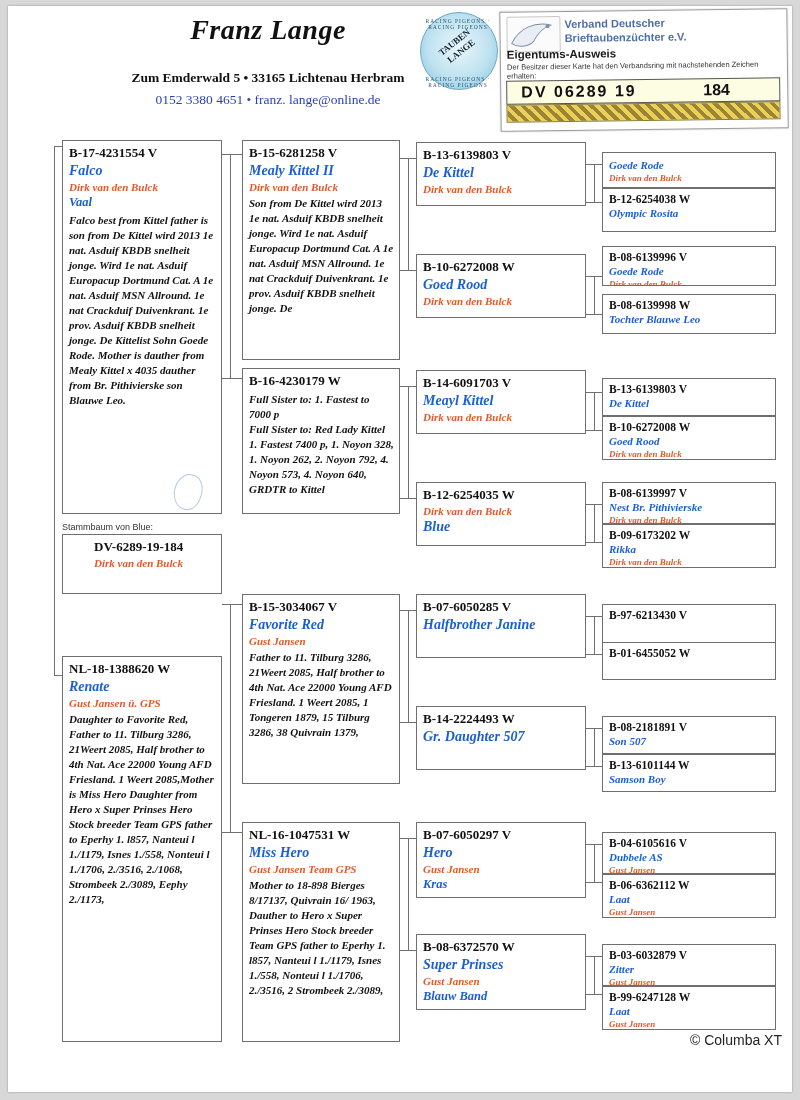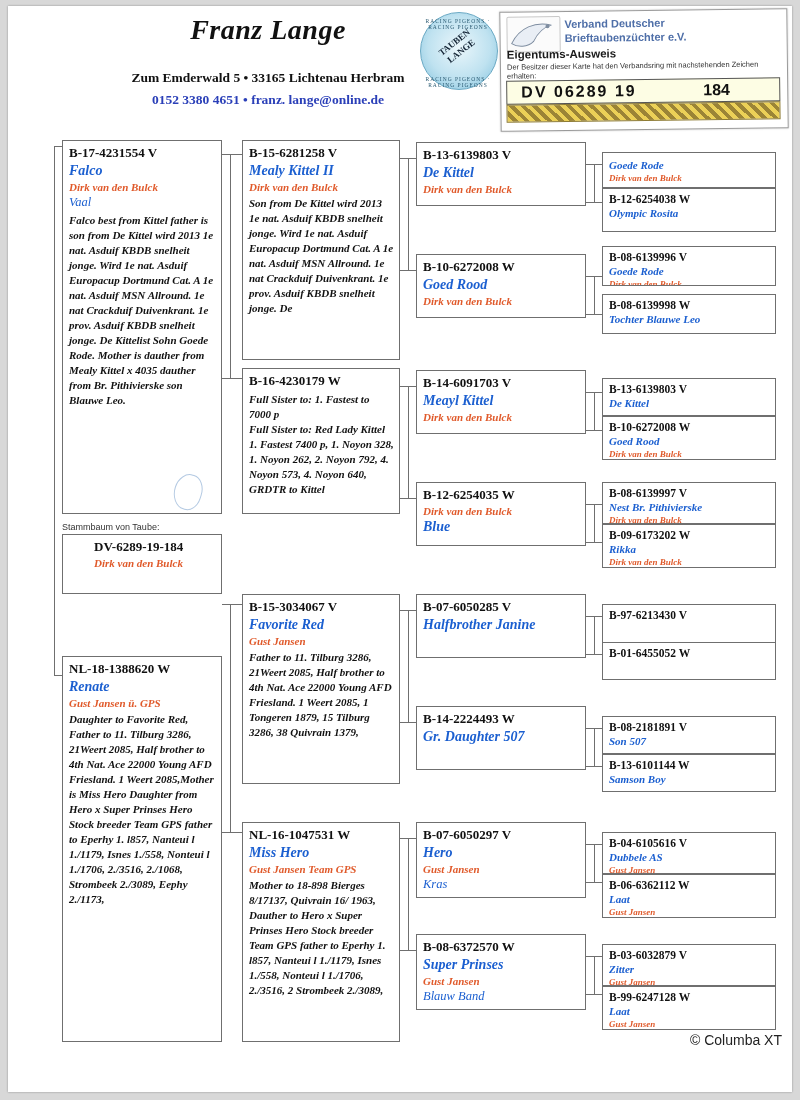--- a/index.html
+++ b/index.html
@@ -21,21 +21,21 @@
   #hdr .name{
     font-family:"Liberation Serif",serif;
     font-size:28px;font-weight:bold;font-style:italic;color:#111;
     letter-spacing:.5px;
   }
   #hdr .addr{
     font-size:13.5px;font-weight:bold;color:#111;margin-top:24px;
     font-family:"Liberation Serif",serif;
   }
   #hdr .contact{
-    font-size:13.5px;font-weight:bold;color:#2a3fb8;margin-top:6px;
+    font-size:13.5px;font-weight:normal;color:#2a3fb8;margin-top:6px;
   }
 
   
   #badge{left:412px;top:6px;width:76px;height:76px;}
   .badge-ring{
     position:absolute;left:0;top:0;width:76px;height:76px;border-radius:50%;
     background:radial-gradient(circle at 50% 45%, #eaf6fb 0%, #bfe2f0 55%, #7fc0dc 100%);
     border:1px solid #6aa9c4;
   }
   .badge-txt{
@@ -83,21 +83,21 @@
     box-sizing:border-box;
     padding:4px 5px 3px 6px;
     overflow:hidden;
   }
   .ring{font-family:"Liberation Serif",serif;font-weight:bold;font-size:13px;color:#111;white-space:nowrap;}
   .ring.sm{font-size:11.5px;}
   .nm{font-family:"Liberation Serif",serif;font-weight:bold;font-style:italic;font-size:14px;color:#1b5fd0;margin-top:2px;}
   .nm.sm{font-size:11px;}
   .br{font-family:"Liberation Serif",serif;font-weight:bold;font-style:italic;font-size:11px;color:#e05a2b;margin-top:2px;}
   .br.sm{font-size:9px;}
-  .nm2{font-family:"Liberation Serif",serif;font-weight:normal;font-style:italic;font-size:12.5px;color:#1b5fd0;margin-top:2px;}
+  .nm2{font-family:"Liberation Serif",serif;font-weight:bold;font-style:italic;font-size:12.5px;color:#1b5fd0;margin-top:2px;}
   .desc{
     font-family:"Liberation Serif",serif;font-style:italic;font-weight:bold;
     font-size:11px;color:#111;line-height:15px;margin-top:3px;
   }
 
   
   .ln{position:absolute;background:#6f6f6f;}
   .lnv{width:1px;}
   .lnh{height:1px;}
 
@@ -197,21 +197,21 @@
   <div class="ln lnh abs" style="left:578px;top:760px;width:16px;"></div>
 
   <div class="ln lnv abs" style="left:586px;top:838px;width:1px;height:38px;"></div>
   <div class="ln lnh abs" style="left:578px;top:838px;width:16px;"></div>
   <div class="ln lnh abs" style="left:578px;top:876px;width:16px;"></div>
 
   <div class="ln lnv abs" style="left:586px;top:950px;width:1px;height:38px;"></div>
   <div class="ln lnh abs" style="left:578px;top:950px;width:16px;"></div>
   <div class="ln lnh abs" style="left:578px;top:988px;width:16px;"></div>
 
-  <div class="note abs" style="left:54px;top:516px;">Stammbaum von Taube:</div>
+  <div class="note abs" style="left:54px;top:516px;">Stammbaum von Blue:</div>
   <div class="box abs" style="left:54px;top:528px;width:160px;height:60px;padding-left:31px;">
     <div class="ring">DV-6289-19-184</div>
     <div class="br">Dirk van den Bulck</div>
   </div>
 
   <div class="box abs" style="left:54px;top:134px;width:160px;height:374px;">
     <div class="ring">B-17-4231554 V</div>
     <div class="nm">Falco</div>
     <div class="br">Dirk van den Bulck</div>
     <div class="nm2">Vaal</div>

